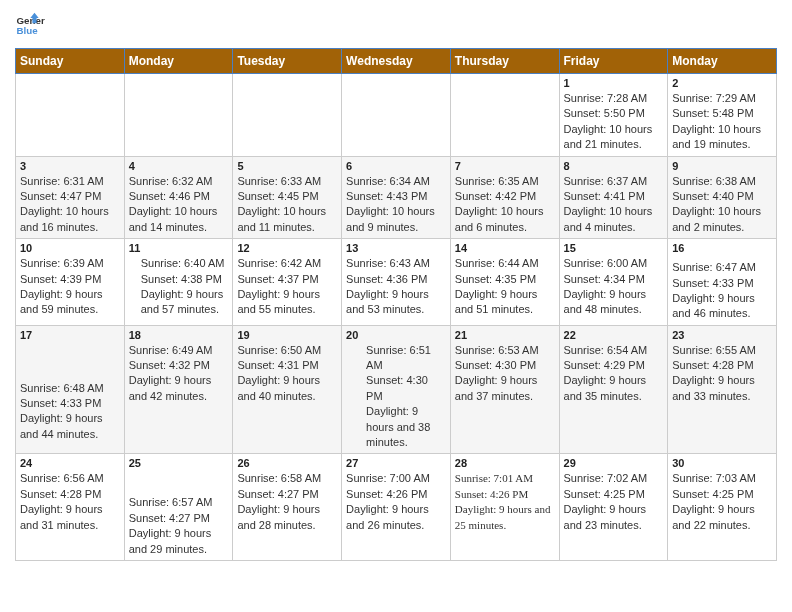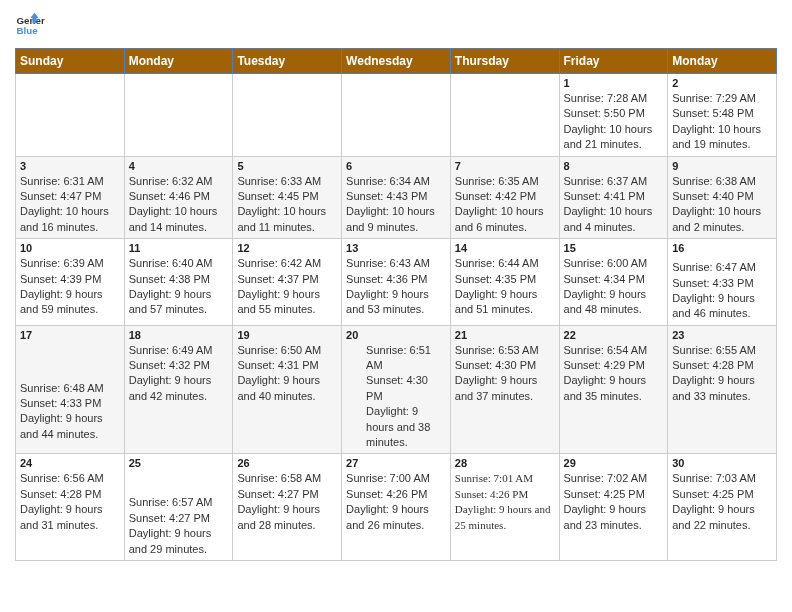--- a/index.html
+++ b/index.html
@@ -184,21 +184,21 @@
         </tr>
         <tr>
           <td>
             <span class="day-num">10</span>
             <div class="day-info" style="white-space: pre-line;">Sunrise: 6:39 AM
 Sunset: 4:39 PM
 Daylight: 9 hours and 59 minutes.</div>
           </td>
           <td>
             <span class="day-num">11</span>
-            <div class="day-info" style="white-space: pre-line;">Sunrise: 6:40 AM
+            <div class="day-info" style="white-space: pre-line; margin-left: 12px;">Sunrise: 6:40 AM
 Sunset: 4:38 PM
 Daylight: 9 hours and 57 minutes.</div>
           </td>
           <td>
             <span class="day-num">12</span>
             <div class="day-info" style="white-space: pre-line;">Sunrise: 6:42 AM
 Sunset: 4:37 PM
 Daylight: 9 hours and 55 minutes.</div>
           </td>
           <td>

